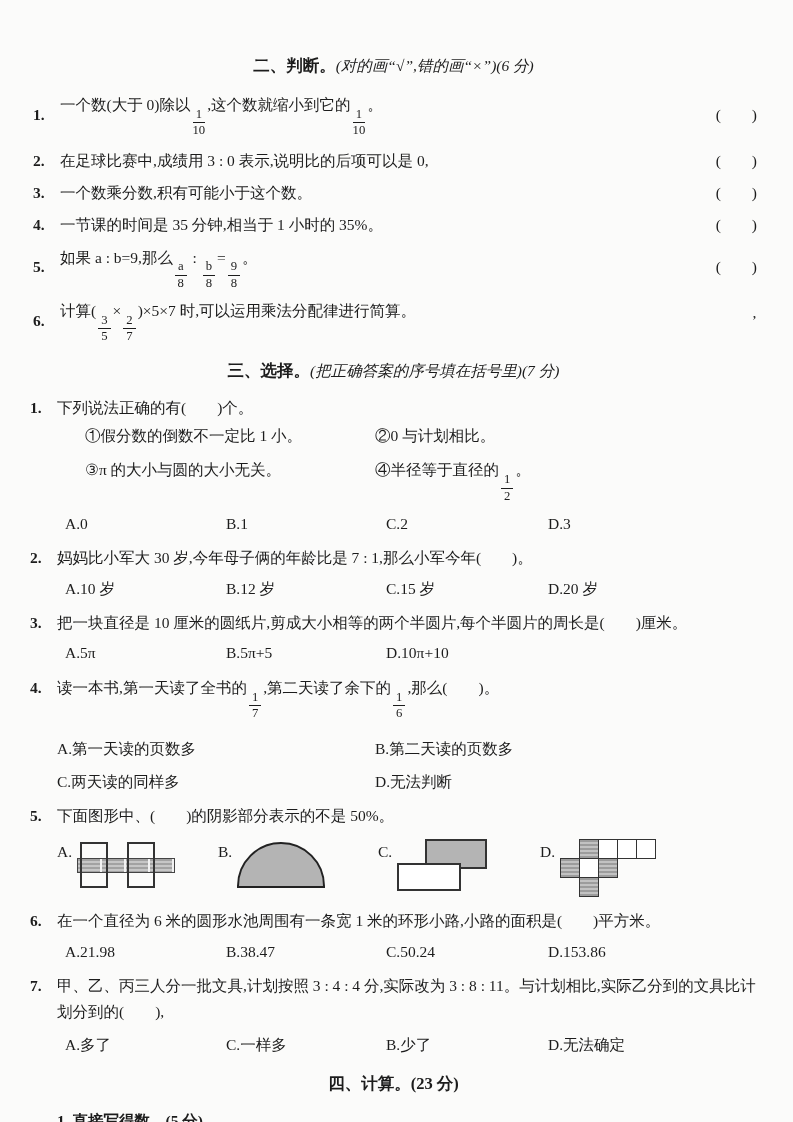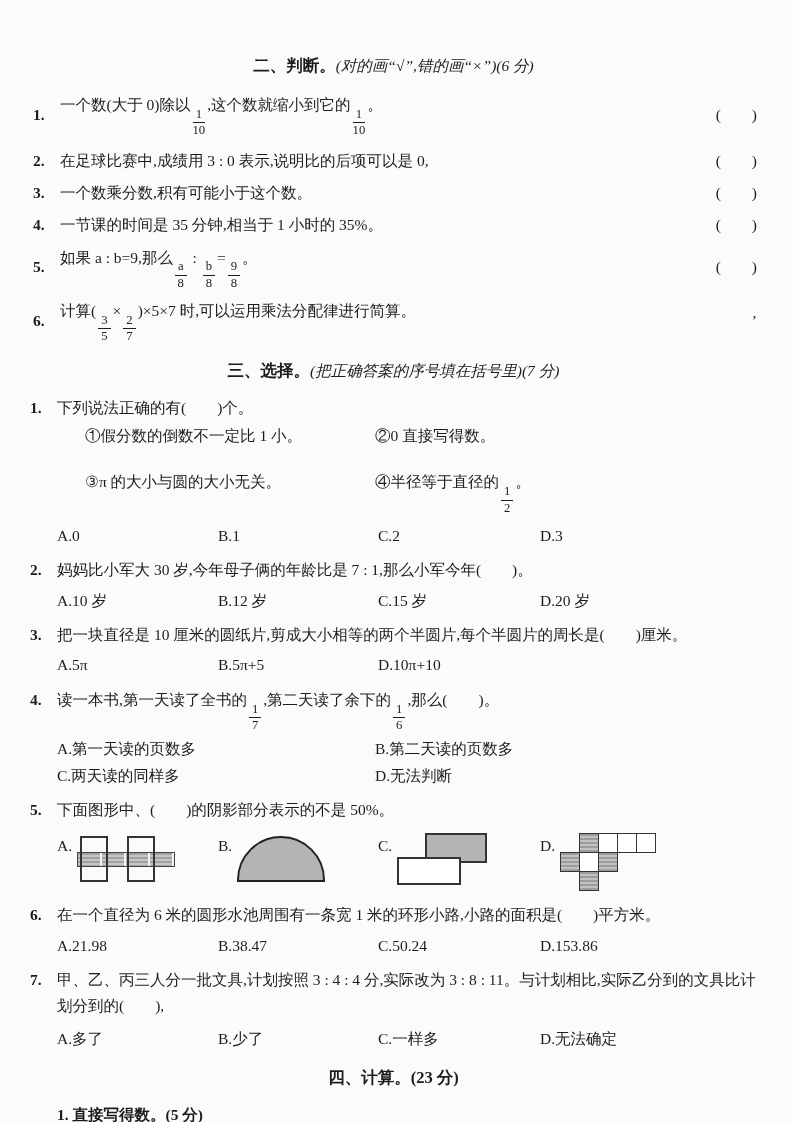--- a/index.html
+++ b/index.html
@@ -14,23 +14,23 @@
   .sec-title{font-size:16.5px;font-weight:bold;text-align:center;}
   .sec-note{font-style:italic;font-weight:normal;font-size:15.5px;}
   
   .jrow{display:flex;align-items:center;margin-left:3px;}
   .jrow .qno{flex:0 0 27px;font-weight:bold;}
   .jrow .jtext{flex:1;}
   .jrow .jmark{flex:0 0 64px;text-align:right;white-space:pre;}
   .q{display:flex;align-items:flex-start;}
   .q .qno{flex:0 0 27px;font-weight:bold;}
   .q .qbody{flex:1;}
-  .opts4{display:grid;grid-template-columns:161px 160px 162px 1fr;margin-top:4px;}
-  .opts2{display:grid;grid-template-columns:318px 1fr;margin-top:4px;}
-  .subs{display:grid;grid-template-columns:290px 1fr;padding-left:28px;margin-top:2px;row-gap:20px;}
+  .opts4{display:grid;grid-template-columns:161px 160px 162px 1fr;margin-top:4px;margin-left:8px;}
+  .opts2{display:grid;grid-template-columns:318px 1fr;margin-top:16px;row-gap:6px;}
+  .subs{display:grid;grid-template-columns:290px 1fr;padding-left:28px;margin-top:2px;row-gap:8px;}
   .figrow{display:grid;grid-template-columns:161px 160px 162px 1fr;margin-top:10px;align-items:start;}
   .figcell{display:flex;align-items:flex-start;gap:5px;}
   .figlabel{font-family:"Liberation Serif",serif;}
   
   .frac{display:inline-flex;flex-direction:column;align-items:center;line-height:1.05;
         vertical-align:-0.62em;margin:0 2px;font-size:0.82em;}
   .frac .fn{border-bottom:1px solid currentColor;padding:0 3px 1px;}
   .frac .fd{padding-top:1px;}
   
   .figA{position:relative;width:102px;height:46px;margin-top:3px;}
@@ -112,21 +112,21 @@
 </div>
 
 <div class="sec-title mt16"><span>三、选择。</span><span class="sec-note">(把正确答案的序号填在括号里)(7 分)</span></div>
 
 <div class="q mt10">
   <span class="qno">1.</span>
   <div class="qbody">
     <div class="stem">下列说法正确的有(  )个。</div>
     <div class="subs">
       <span>①假分数的倒数不一定比 1 小。</span>
-      <span>②0 直接写得数。</span>
+      <span>②0 与计划相比。</span>
       <span>③π 的大小与圆的大小无关。</span>
       <span>④半径等于直径的<span class="frac">
             <span class="fn">1</span>
             <span class="fd">2</span>
           </span>。</span>
     </div>
     <div class="opts4 mt8">
       <span>A.0</span>
       <span>B.1</span>
       <span>C.2</span>
@@ -232,22 +232,22 @@
     </div>
   </div>
 </div>
 
 <div class="q mt8">
   <span class="qno">7.</span>
   <div class="qbody">
     <div class="stem">甲、乙、丙三人分一批文具,计划按照 3 : 4 : 4 分,实际改为 3 : 8 : 11。与计划相比,实际乙分到的文具比计划分到的(  ),</div>
     <div class="opts4 mt6">
       <span>A.多了</span>
+      <span>C.一样多</span>
       <span>B.少了</span>
-      <span>C.一样多</span>
       <span>D.无法确定</span>
     </div>
   </div>
 </div>
 
 <div class="sec-title mt12"><span>四、计算。(23 分)</span></div>
 
 <div class="calc-sub mt10">1. 直接写得数。(5 分)</div>
 
 </body></html>

